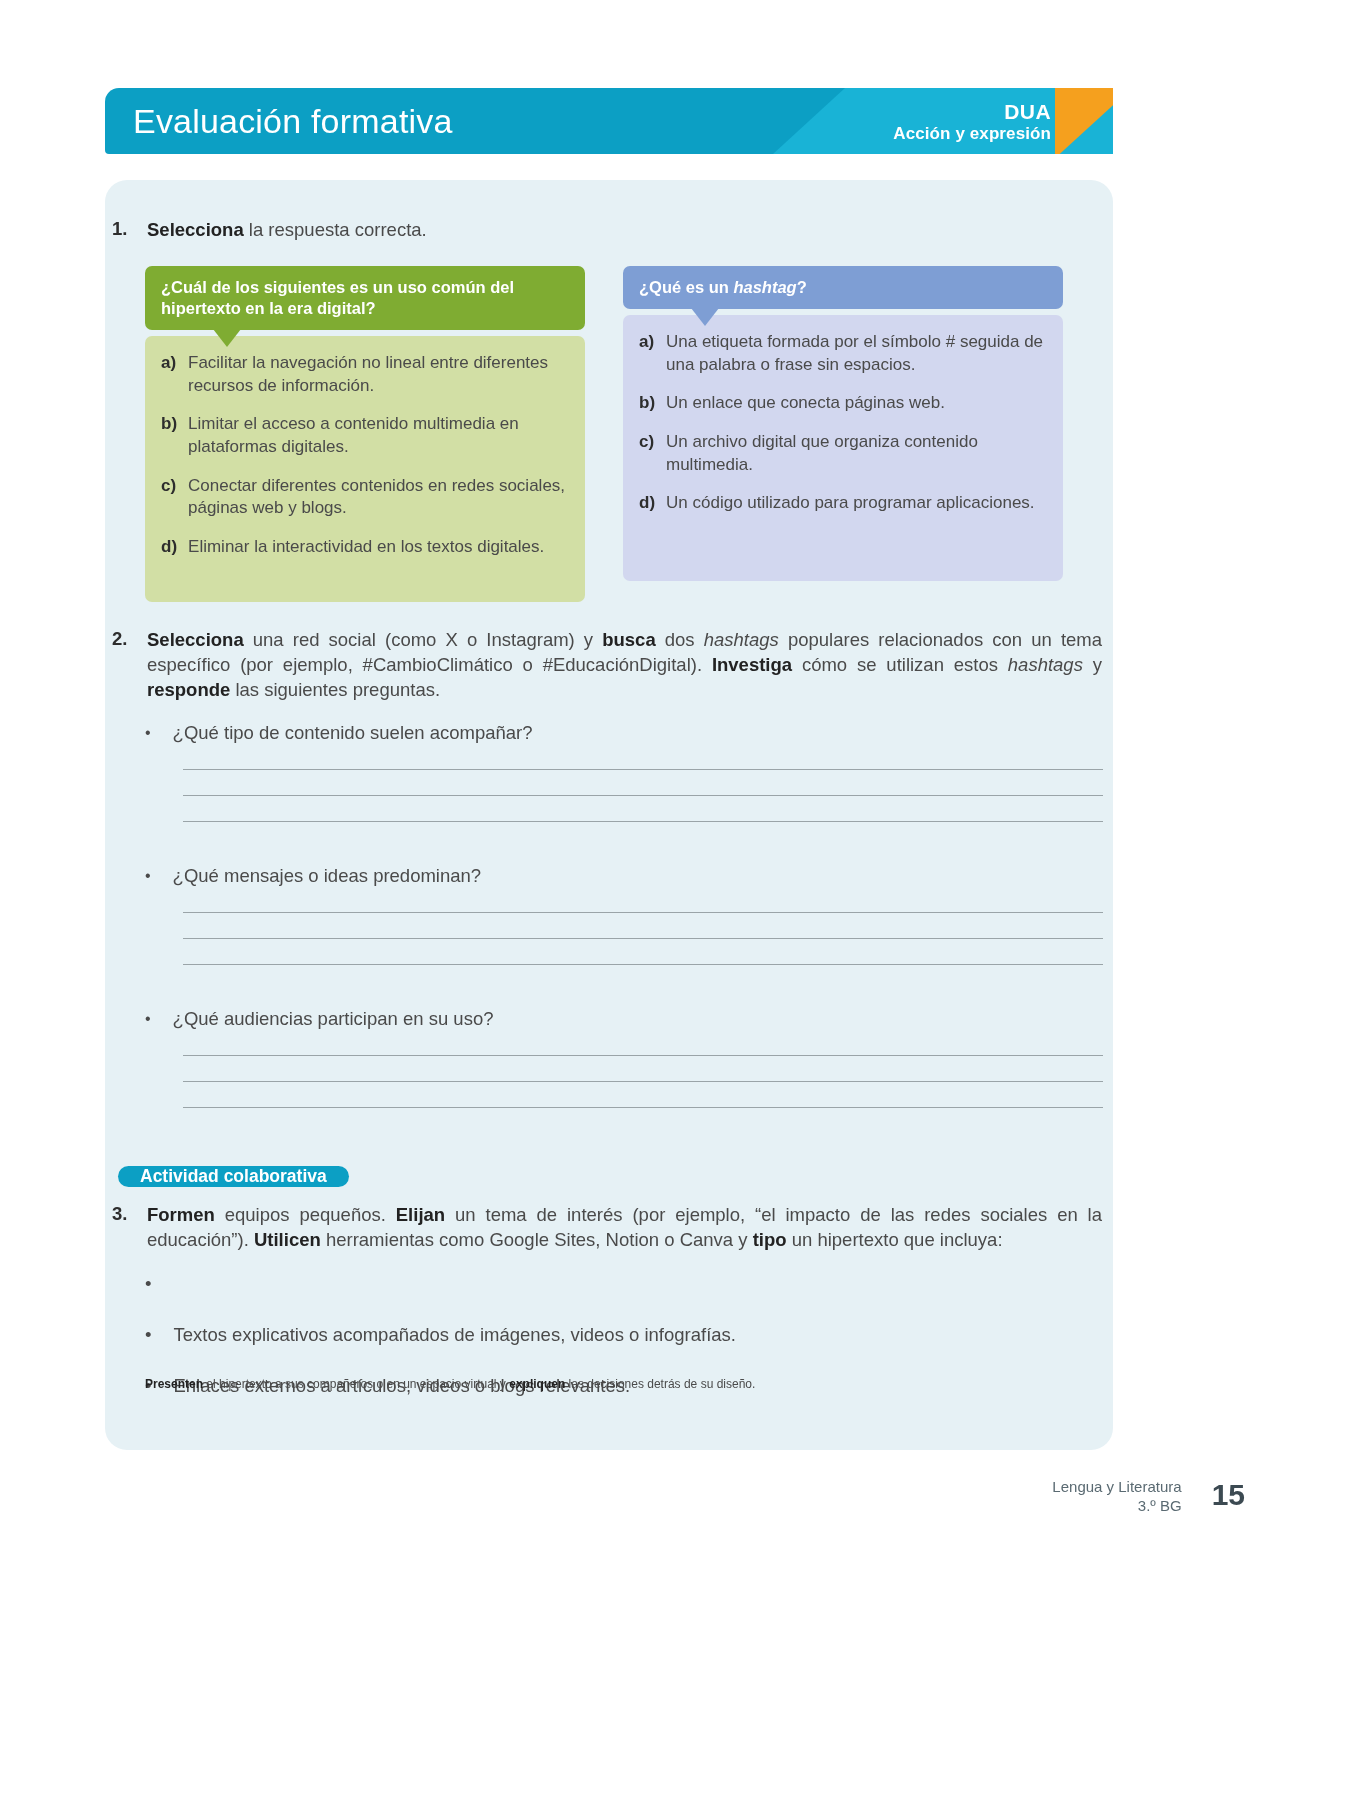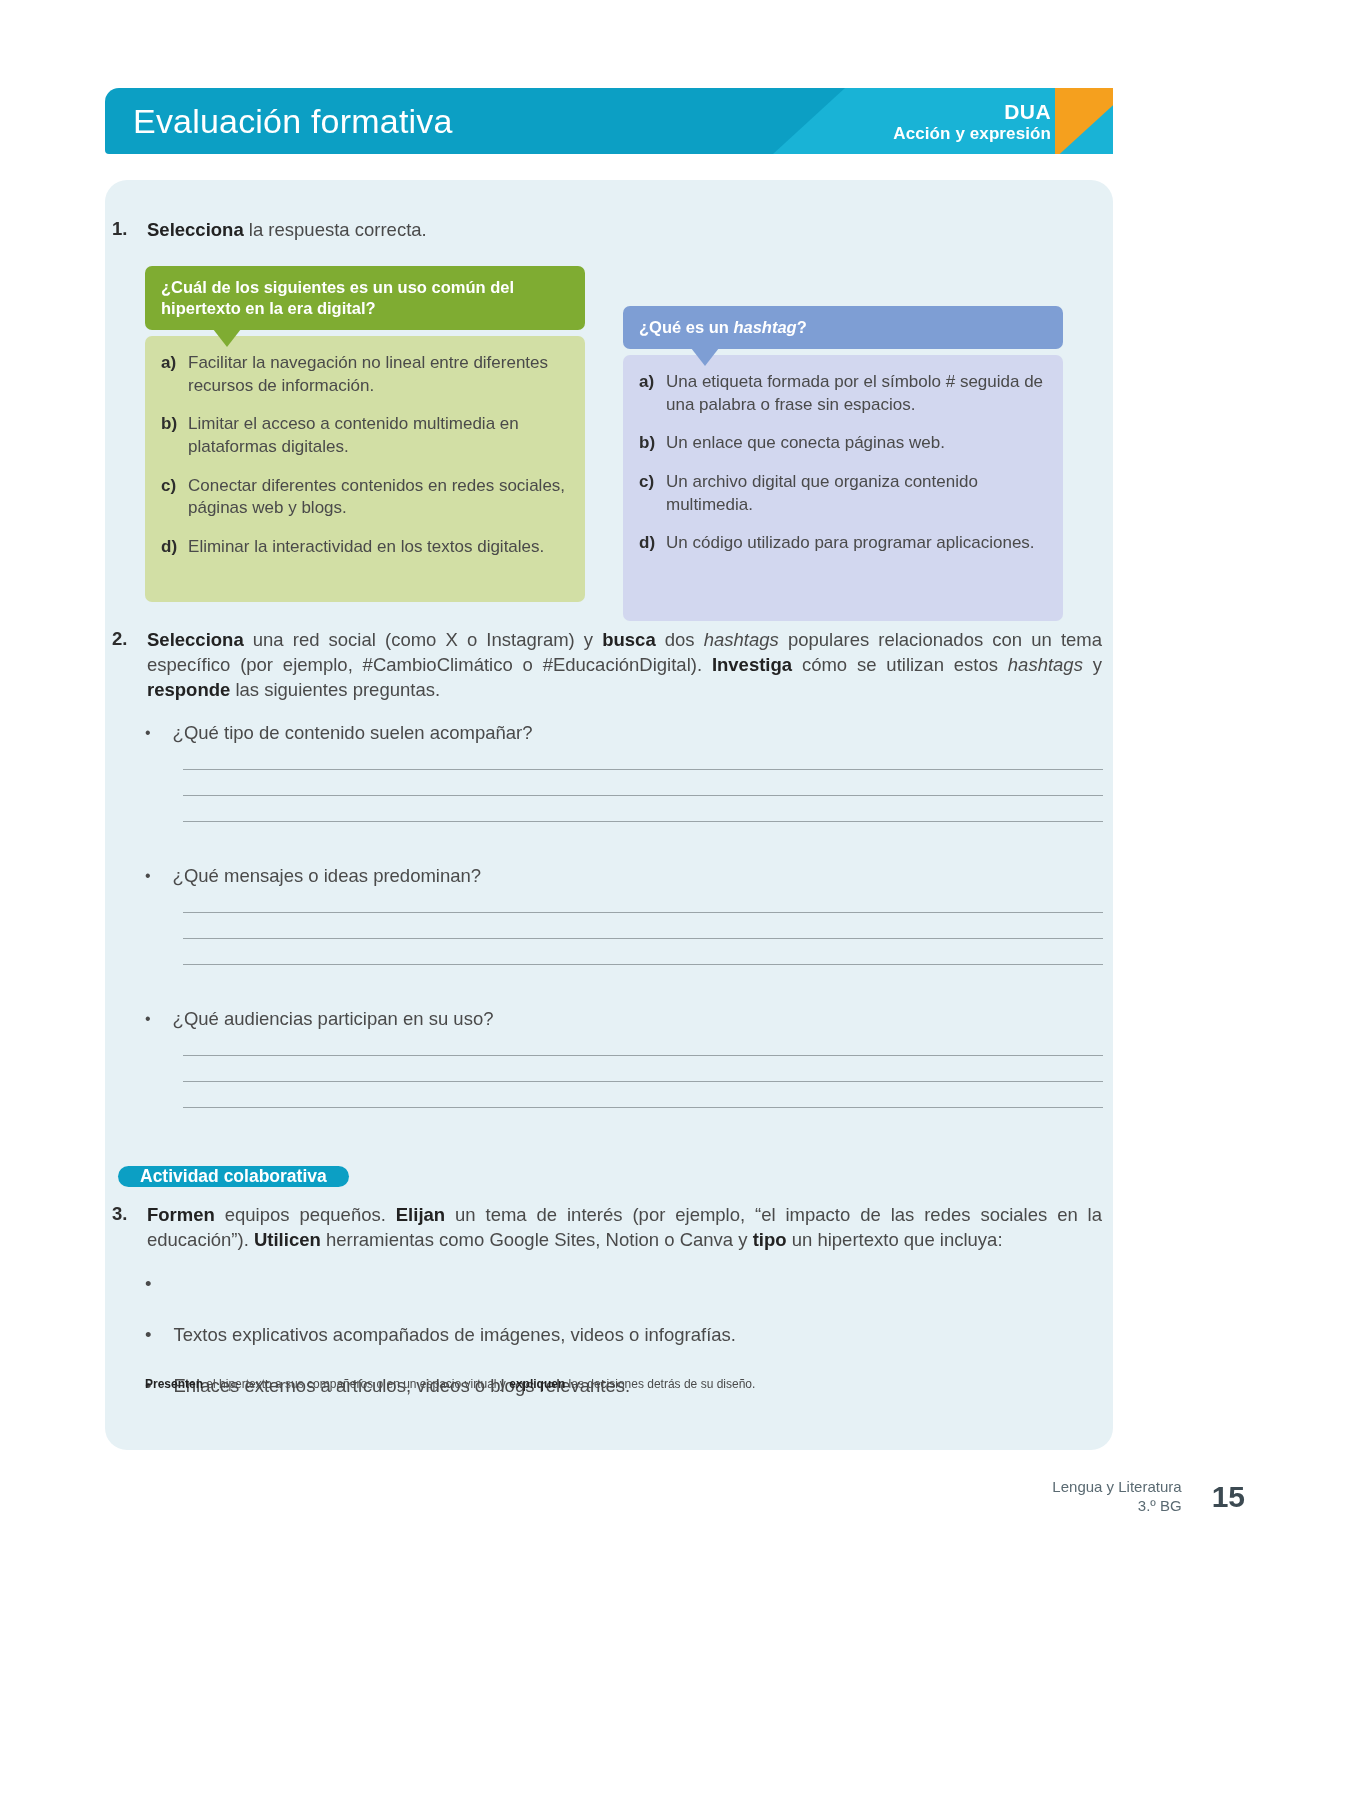--- a/index.html
+++ b/index.html
@@ -139,21 +139,21 @@
     left: 68px;
     bottom: -17px;
     width: 0;
     height: 0;
     border-left: 14px solid transparent;
     border-right: 14px solid transparent;
     border-top: 18px solid currentColor;
   }
   #mcq-left .mcq-head  { background: #7fac32; color: #ffffff; }
   #mcq-left .mcq-head::after { border-top-color: #7fac32; }
-  #mcq-right .mcq-head { background: #7e9ed4; color: #ffffff; margin-top: 40px; }
+  #mcq-right .mcq-head { background: #7e9ed4; color: #ffffff; }
   #mcq-right .mcq-head::after { border-top-color: #7e9ed4; }
 
   .mcq-body {
     margin-top: 6px;
     border-radius: 7px;
     padding: 16px 18px 18px 16px;
   }
   #mcq-left .mcq-body  { background: #d2dfa5; min-height: 232px; }
   #mcq-right .mcq-body { background: #d2d7ef; min-height: 232px; }
 
@@ -223,21 +223,21 @@
     text-align: justify;
   }
   .closing b { color: #222; font-weight: bold; }
 
   
   .footer {
     position: absolute;
     right: 105px;
     top: 1478px;
     display: flex;
-    align-items: center;
+    align-items: flex-start;
     gap: 14px;
   }
   .footer-text {
     text-align: right;
     font-size: 15px;
     color: #5a6a72;
     line-height: 1.25;
   }
   .footer-page {
     font-size: 30px;

